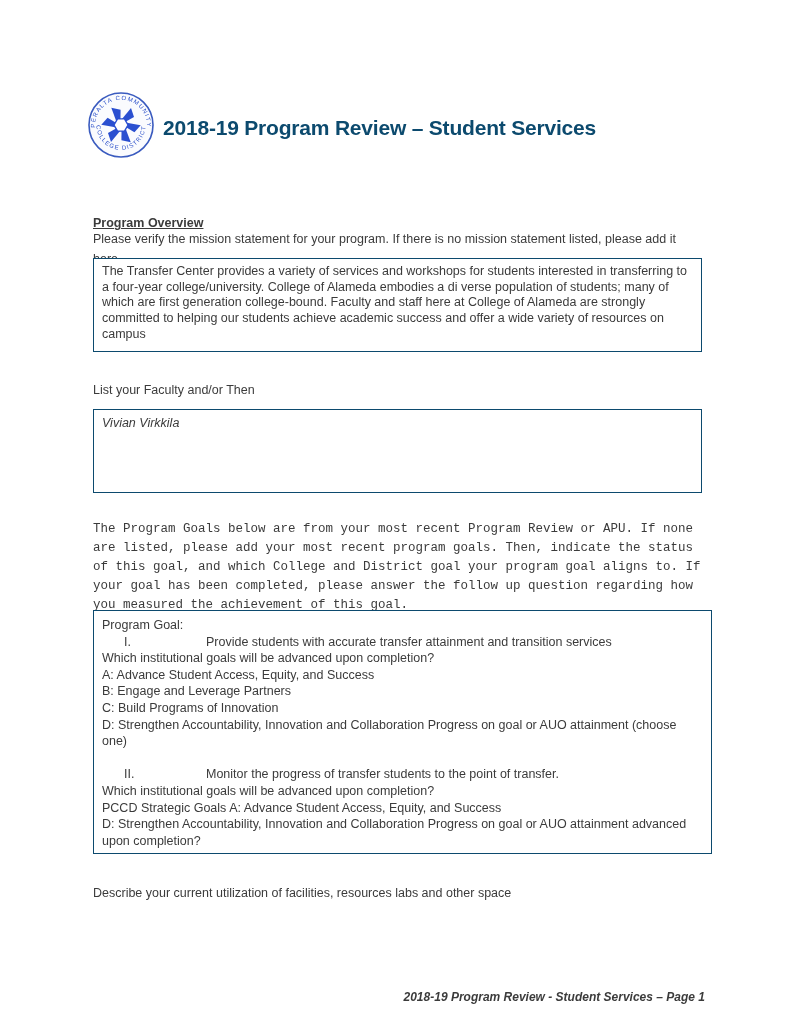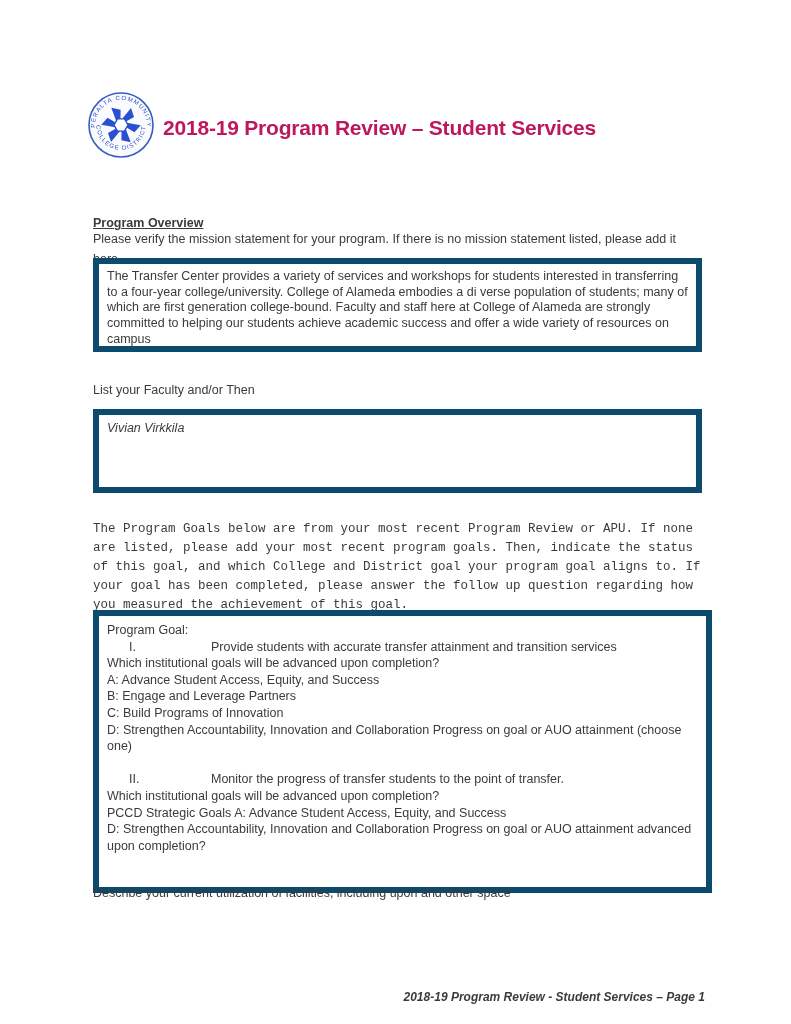--- a/index.html
+++ b/index.html
@@ -13,48 +13,48 @@
     font-family: "Liberation Sans", sans-serif;
     color: #3b3b3b;
     overflow: hidden;
   }
   .abs { position: absolute; }
 
   
   .logo { left: 87px; top: 91px; width: 68px; height: 68px; }
   .doc-title {
     left: 163px; top: 116px;
-    font-size: 21px; font-weight: bold; color: #be185d;
+    font-size: 21px; font-weight: bold; color: #0c4a6e;
     letter-spacing: -0.2px; white-space: nowrap;
   }
 
   
   .para {
     left: 93px; width: 609px;
     font-size: 12.5px; line-height: 19.5px;
   }
   .section-heading {
     left: 93px; top: 184px;
     font-size: 12.5px; font-weight: bold; text-decoration: underline; margin-top: 32px;
   }
   #mission-prompt  { top: 210px; margin-top: 20px; }
   #goals-intro     { top: 520px; line-height: 19px; font-family: Liberation Mono, monospace; }
   #facilities-prompt { top: 884px; }
 
   
   .form-box {
     left: 93px;
-    border: 6px solid #0c4a6e;
+    border: 1px solid #0c4a6e;
     background: #ffffff;
     padding: 5px 8px;
     font-size: 12.5px;
   }
   #mission-box { top: 258px; width: 609px; height: 94px; line-height: 15.7px; }
   #staff-box   { top: 409px; width: 609px; height: 84px; line-height: 16px; font-style: italic; }
-  #goal-box    { top: 610px; width: 619px; height: 283px; padding-top: 6px; }
+  #goal-box    { top: 610px; width: 619px; height: 244px; padding-top: 6px; }
 
   .goal-line { line-height: 16.6px; min-height: 16.6px; }
   .goal-line .numeral {
     display: inline-block;
     margin-left: 22px;
     width: 82px;
   }
 
   
   .footer {
@@ -126,17 +126,17 @@
     <div class="goal-line">D: Strengthen Accountability, Innovation and Collaboration Progress on goal or AUO attainment (choose one)</div>
     <div class="goal-line"></div>
     <div class="goal-line">
       <span class="numeral">II.</span><span>Monitor the progress of transfer students to the point of transfer.</span>
     </div>
     <div class="goal-line">Which institutional goals will be advanced upon completion?</div>
     <div class="goal-line">PCCD Strategic Goals A: Advance Student Access, Equity, and Success</div>
     <div class="goal-line">D: Strengthen Accountability, Innovation and Collaboration Progress on goal or AUO attainment advanced upon completion?</div>
   </div>
 
-  <div class="abs para" id="facilities-prompt">Describe your current utilization of facilities, including upon and other space</div>
+  <div class="abs para" id="facilities-prompt">Describe your current utilization of facilities, resources labs and other space</div>
 
   <div class="abs footer">2018-19 Program Review - Student Services – Page 1</div>
 
 </div>
 
 </body></html>

